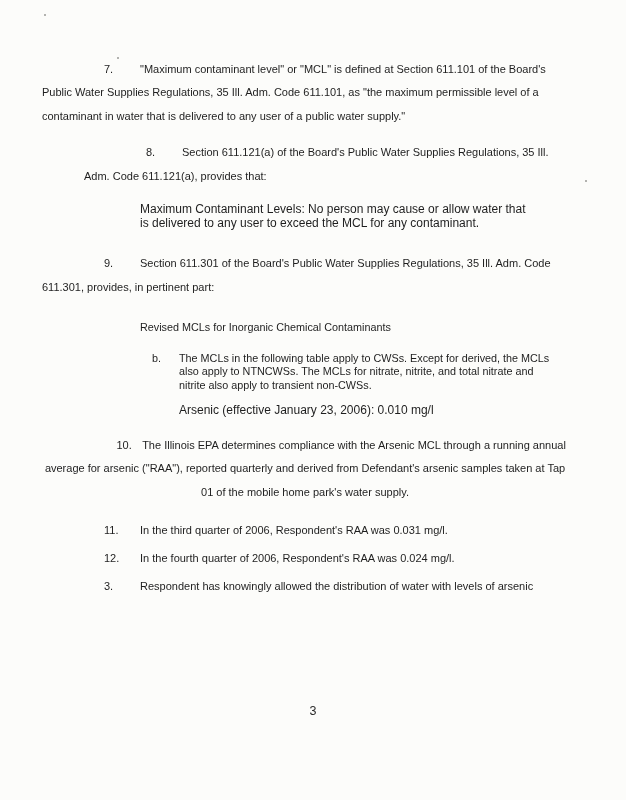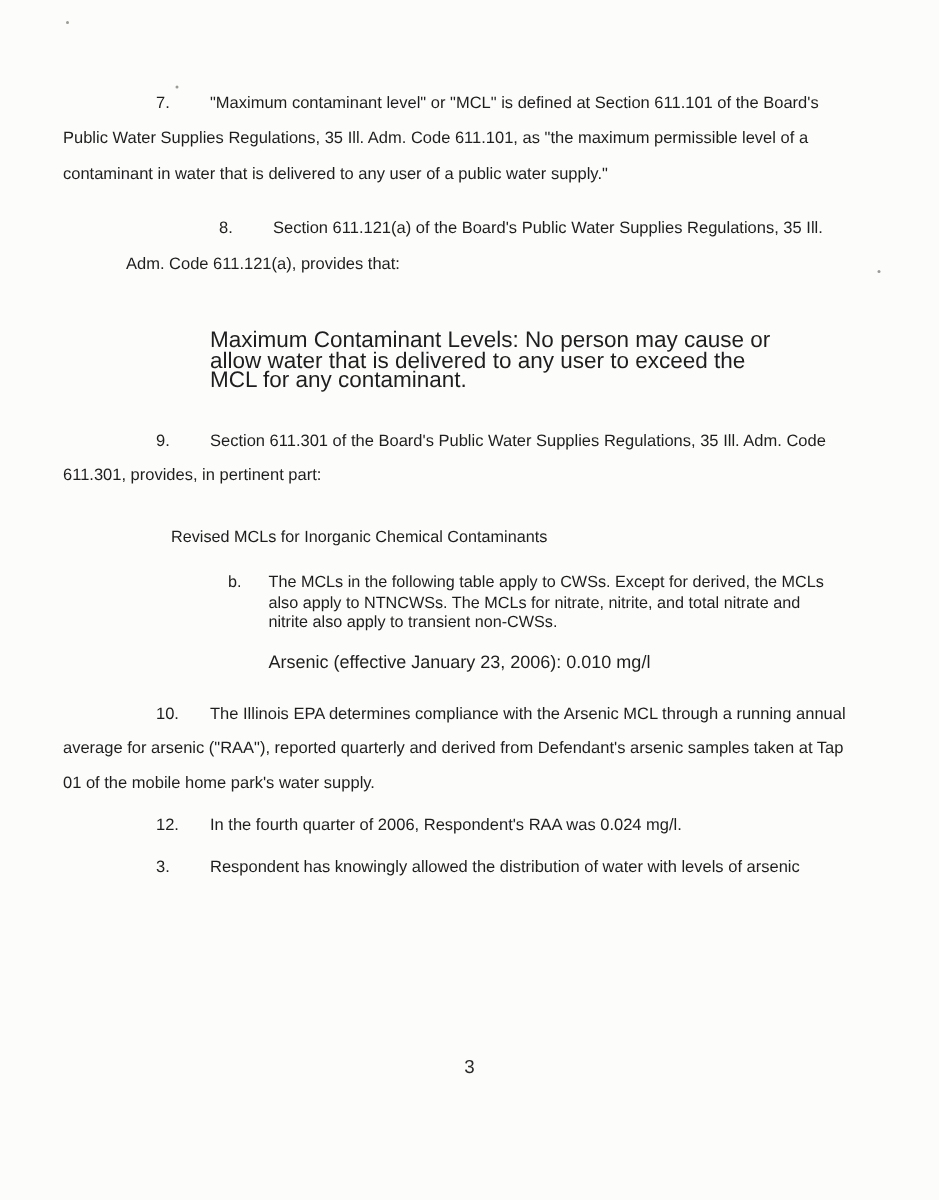--- a/index.html
+++ b/index.html
@@ -29,33 +29,33 @@
     line-height: 23.4px;
     text-align: left;
   }
   .para .pnum {
     display: inline-block;
     width: 36px;
     text-indent: 0;
   }
   #p8  { margin-top: 13px; margin-left: 42px; }
   #p9  { margin-top: 22px; }
-  #p10 { margin-top: 16px; }
+  #p10 { margin-top: 16px; text-align: center; }
   #p11 { margin-top: 15px; }
   #p12, #p13, #p14, #p15 { margin-top: 4.5px; }
 
   
   .quote {
-    margin: 32px 0 0 98px;
+    margin: 15px 0 0 98px;
     width: 390px;
     line-height: 13.6px;
-    font-size: 15px;
+    font-size: 12px;
   }
   .subheading {
-    margin: 22px 0 0 72px;
+    margin: 22px 0 0 98px;
     line-height: 13.6px;
     font-size: 10.8px;
   }
   .subitem {
     display: flex;
     margin: 17px 0 0 110px;
     line-height: 13.6px;
     font-size: 10.8px;
   }
   .subitem .slabel { width: 27px; flex: none; }
@@ -115,20 +115,23 @@
       <span class="slabel">b.</span>
       <span class="stext">The MCLs in the following table apply to CWSs. Except for derived, the MCLs also apply to NTNCWSs. The MCLs for nitrate, nitrite, and total nitrate and nitrite also apply to transient non-CWSs.</span>
     </div>
 
     <div class="arsenic-line">Arsenic (effective January 23, 2006):  0.010 mg/l</div>
 
     <p class="para" id="p10">
       <span class="pnum">10.</span><span>The Illinois EPA determines compliance with the Arsenic MCL through a running annual average for arsenic ("RAA"), reported quarterly and derived from Defendant's arsenic samples taken at Tap 01 of the mobile home park's water supply.</span>
     </p>
 
+    <p class="para" id="p11">
+      <span class="pnum">11.</span><span>In the third quarter of 2006, Respondent's RAA was 0.031 mg/l.</span>
+    </p>
 
     <p class="para" id="p12">
       <span class="pnum">12.</span><span>In the fourth quarter of 2006, Respondent's RAA was 0.024 mg/l.</span>
     </p>
 
 
 
     <p class="para" id="p15">
       <span class="pnum">3.</span><span>Respondent has knowingly allowed the distribution of water with levels of arsenic</span>
     </p>

